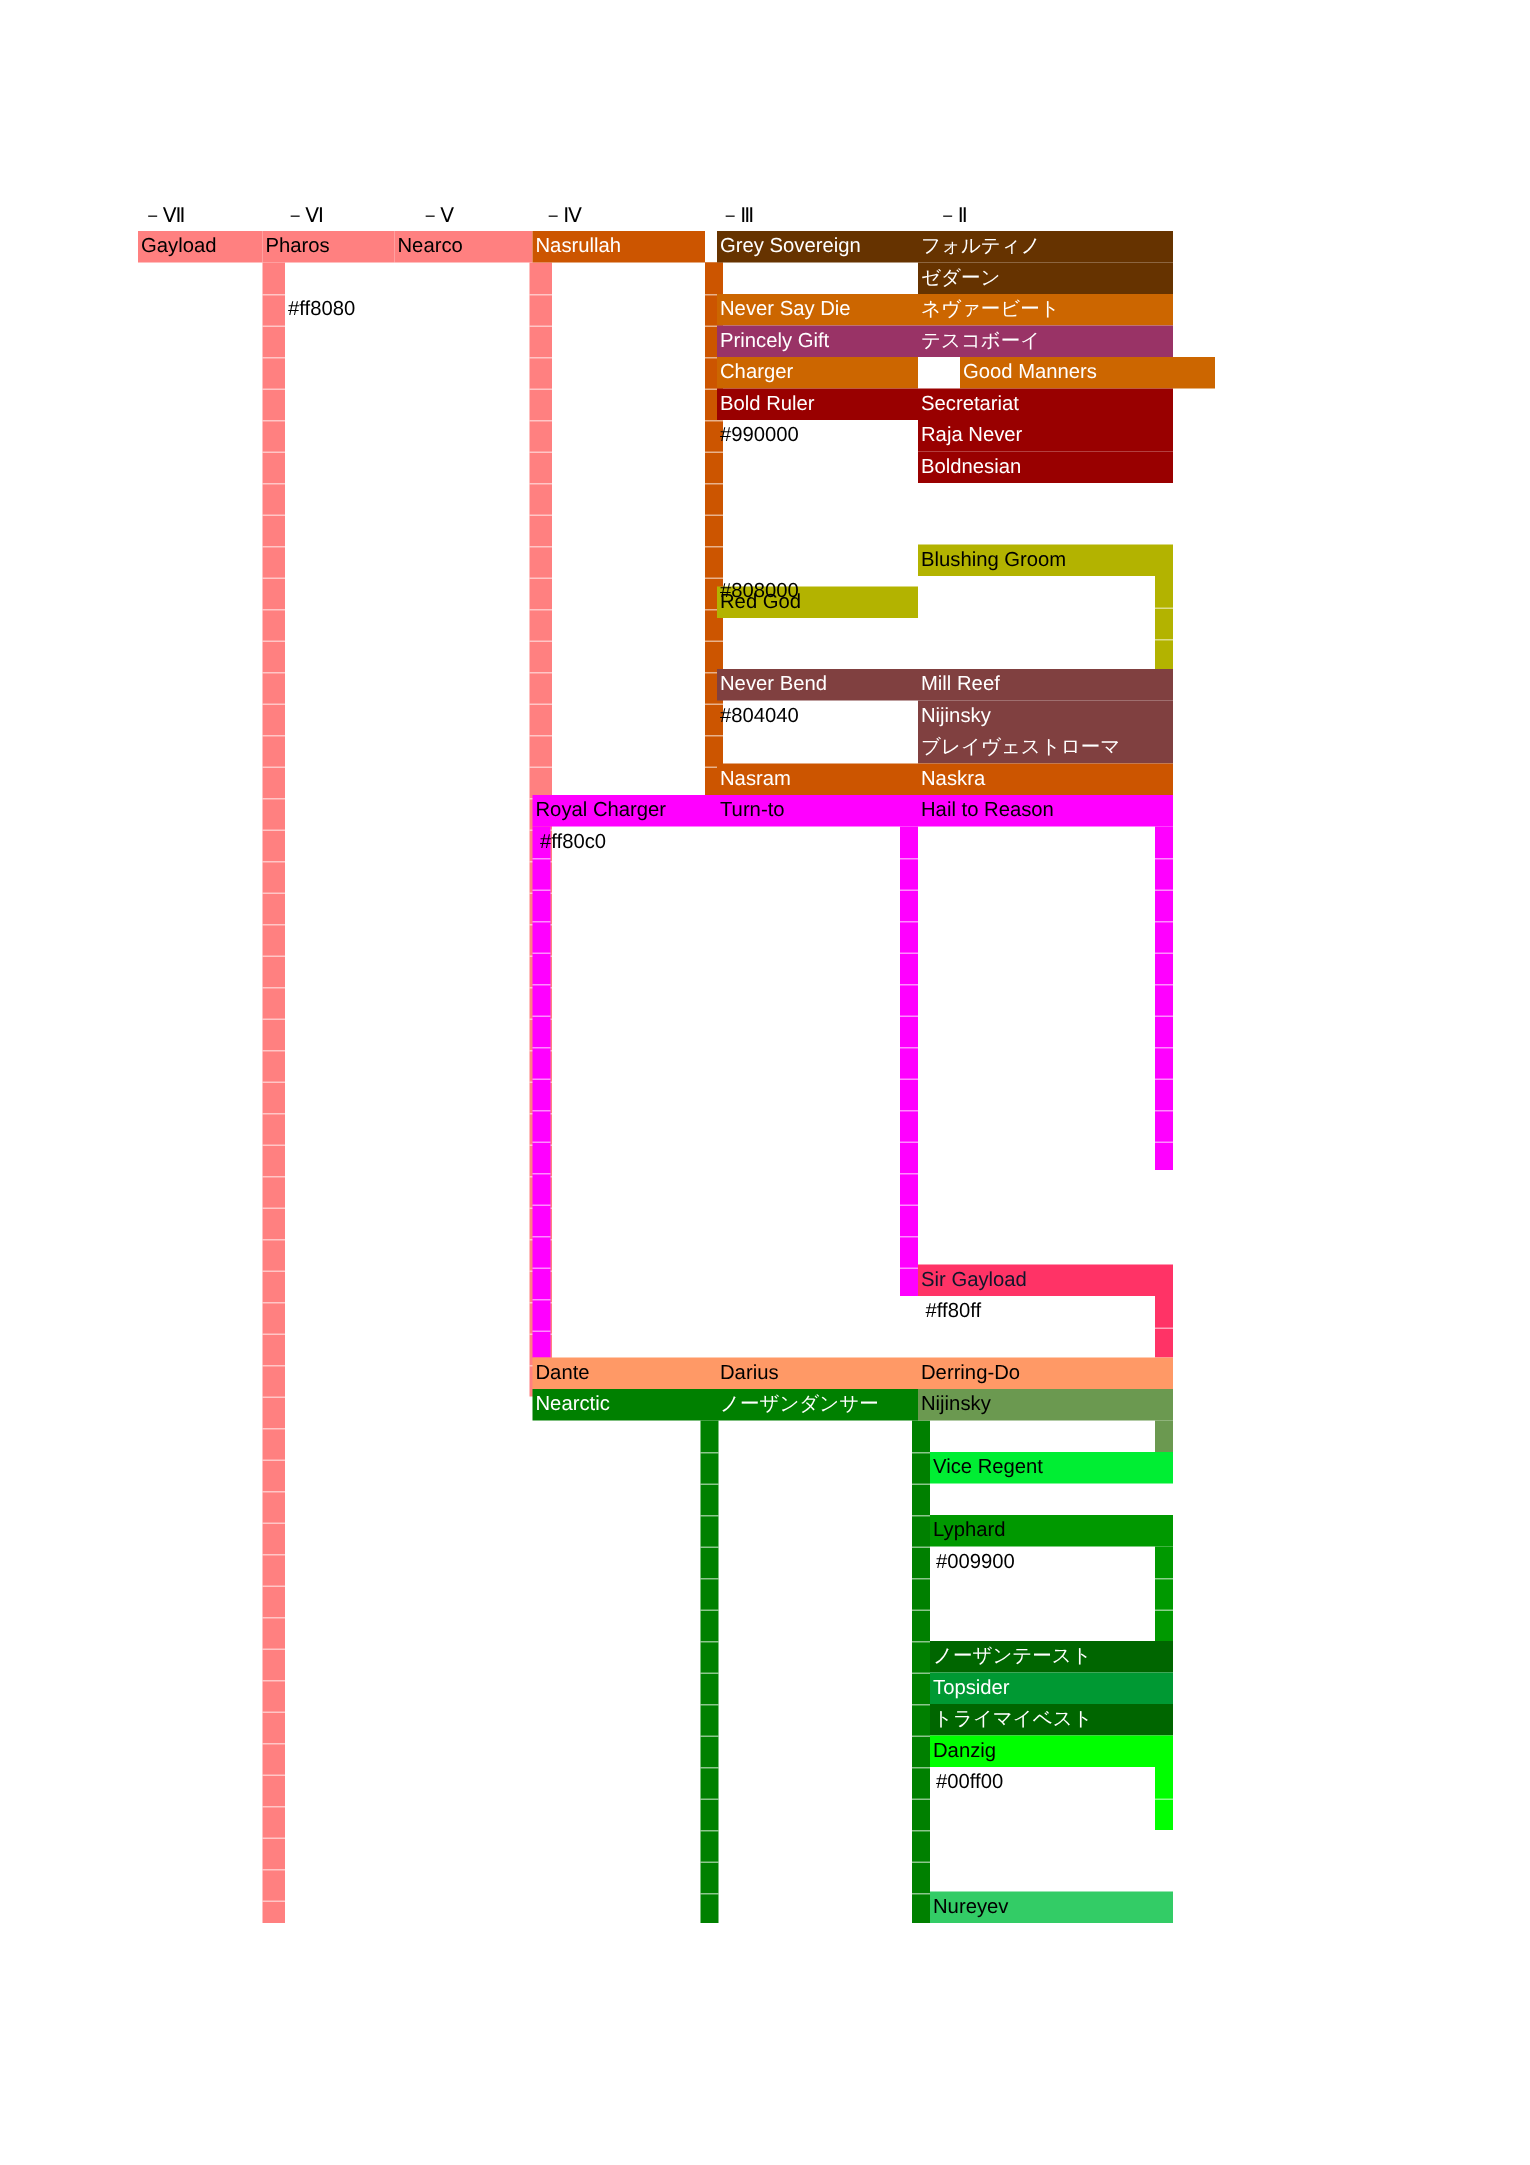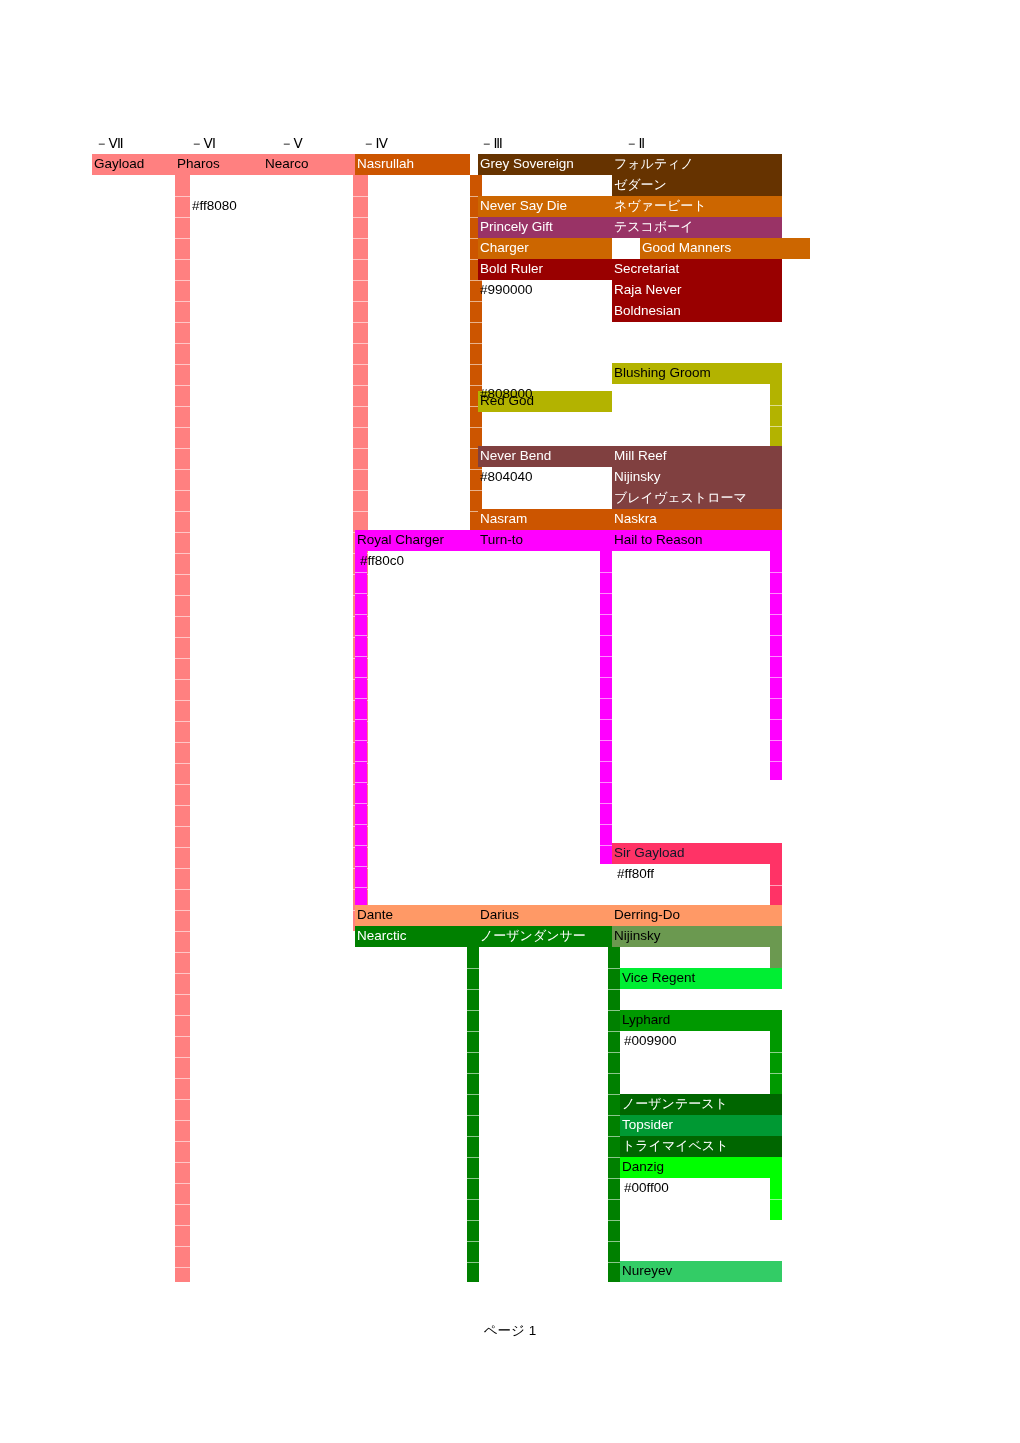--- a/index.html
+++ b/index.html
@@ -342,14 +342,13 @@
       <div class="cell" style="left: 620px; top: 1010px; width: 162px; height: 21px; background: rgb(0, 153, 0); color: rgb(0, 0, 0);">Lyphard</div>
       <div class="cell" style="left: 622px; top: 1031px; width: 140px; height: 21px; background: transparent; color: rgb(0, 0, 0);">#009900</div>
       <div class="cell jp" style="left: 620px; top: 1094px; width: 162px; height: 21px; background: rgb(0, 102, 0); color: rgb(255, 255, 255);">ノーザンテースト</div>
       <div class="cell" style="left: 620px; top: 1115px; width: 162px; height: 21px; background: rgb(0, 153, 51); color: rgb(255, 255, 255);">Topsider</div>
       <div class="cell jp" style="left: 620px; top: 1136px; width: 162px; height: 21px; background: rgb(0, 102, 0); color: rgb(255, 255, 255);">トライマイベスト</div>
       <div class="cell" style="left: 620px; top: 1157px; width: 162px; height: 21px; background: rgb(0, 255, 0); color: rgb(0, 0, 0);">Danzig</div>
       <div class="cell" style="left: 622px; top: 1178px; width: 140px; height: 21px; background: transparent; color: rgb(0, 0, 0);">#00ff00</div>
       <div class="cell" style="left: 620px; top: 1261px; width: 162px; height: 21px; background: rgb(51, 204, 102); color: rgb(0, 0, 0);">Nureyev</div>
     </div>
 
-  <div class="page-footer">ページ 1</div>
 </div>
 
 </body></html>

